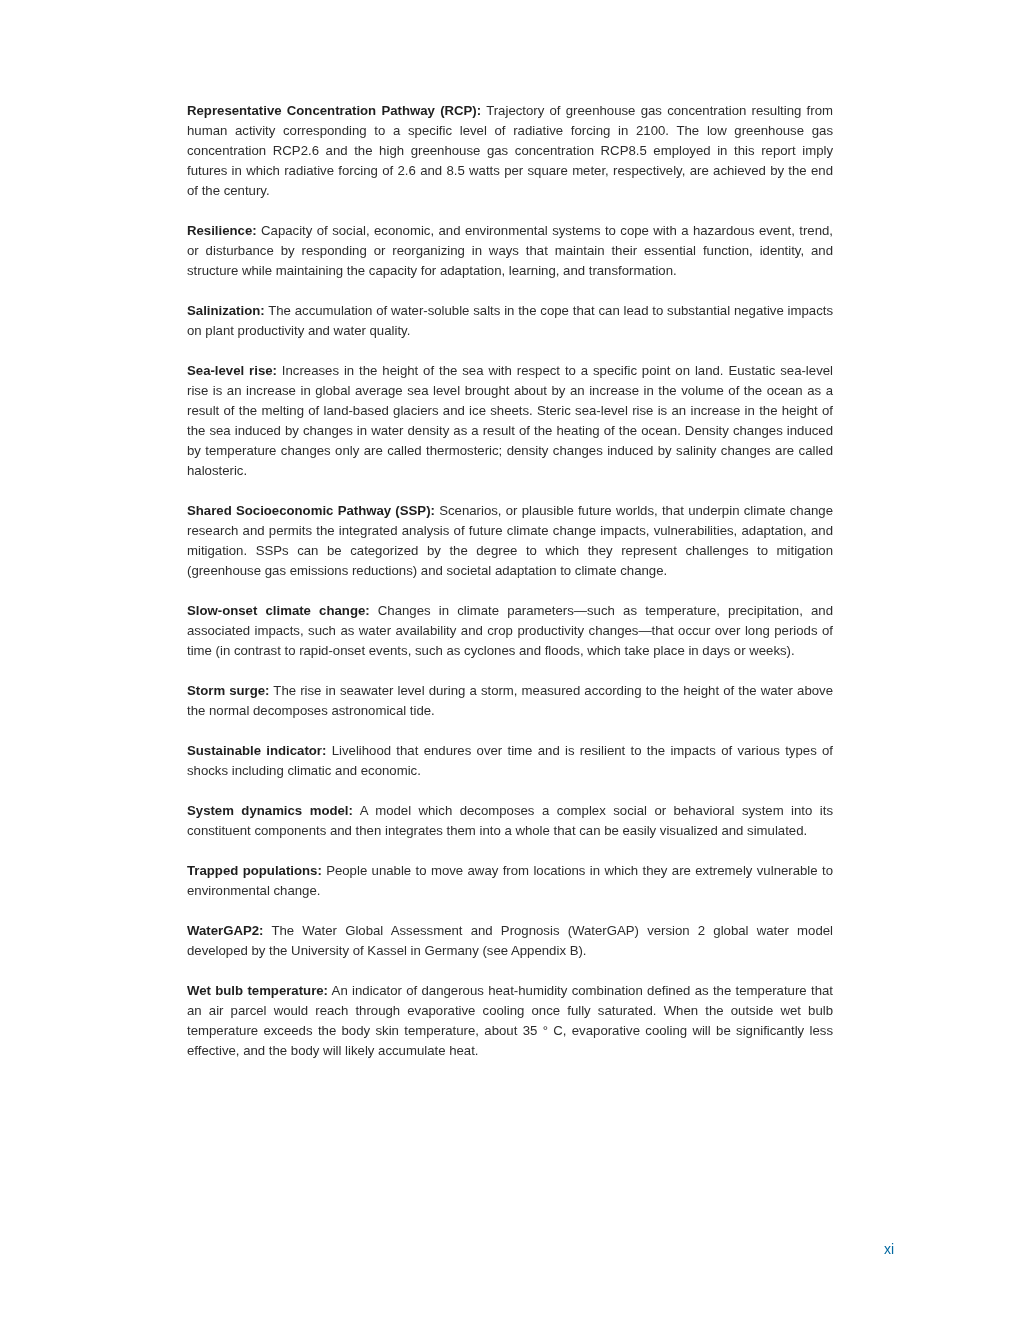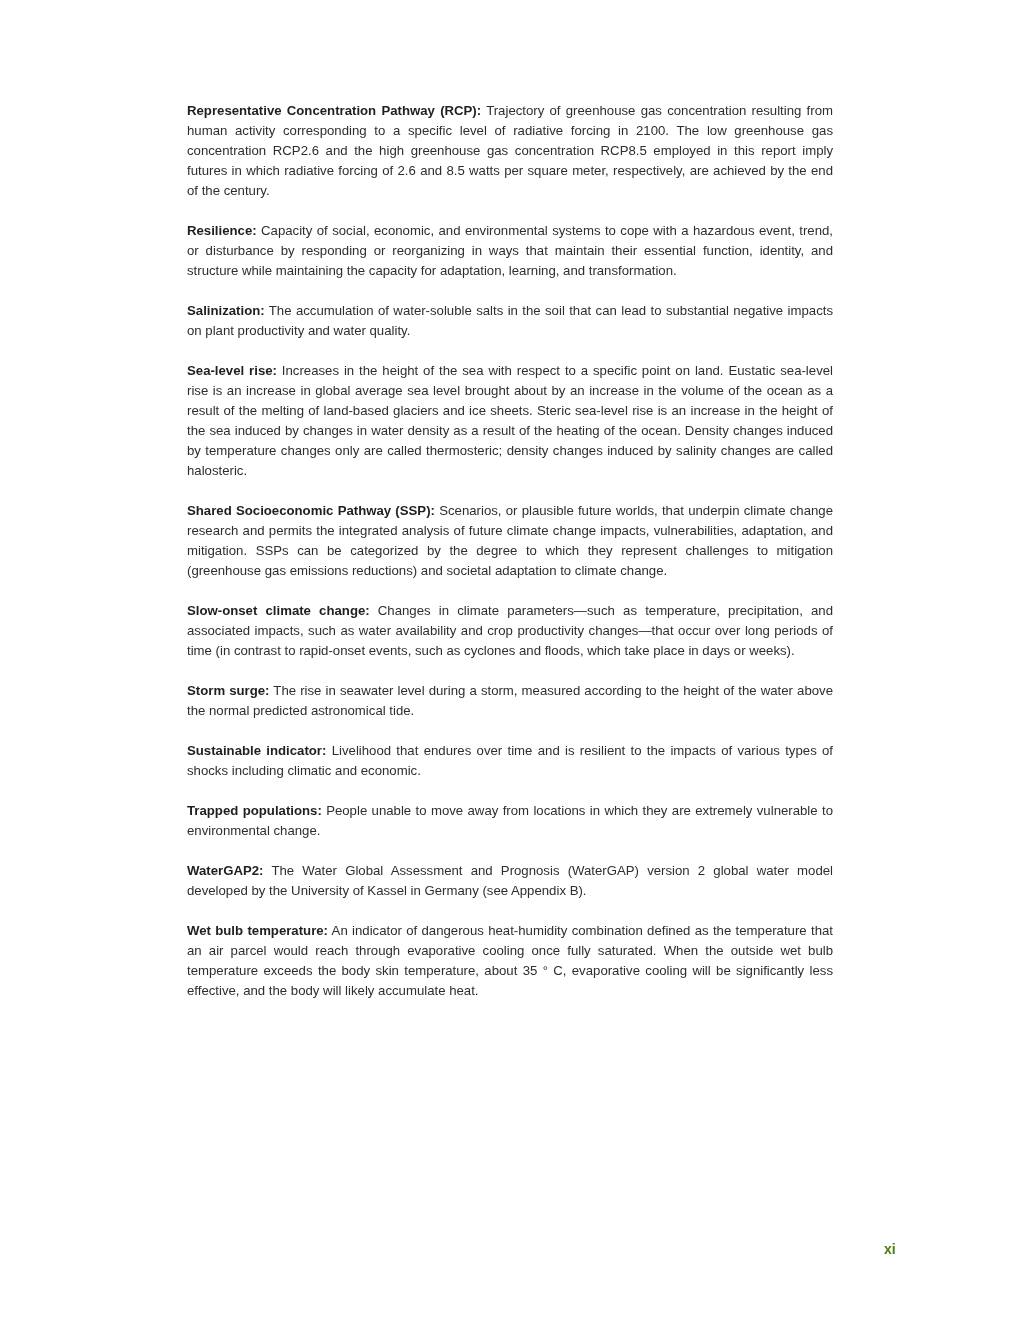--- a/index.html
+++ b/index.html
@@ -59,62 +59,66 @@
       <span>Trajectory of greenhouse gas concentration resulting from human activity corresponding to a specific level of radiative forcing in 2100. The low greenhouse gas concentration RCP2.6 and the high greenhouse gas concentration RCP8.5 employed in this report imply futures in which radiative forcing of 2.6 and 8.5 watts per square meter, respectively, are achieved by the end of the century.</span>
     </p>
 
     <p class="entry">
       <strong class="term">Resilience:</strong>
       <span>Capacity of social, economic, and environmental systems to cope with a hazardous event, trend, or disturbance by responding or reorganizing in ways that maintain their essential function, identity, and structure while maintaining the capacity for adaptation, learning, and transformation.</span>
     </p>
 
     <p class="entry">
       <strong class="term">Salinization:</strong>
-      <span>The accumulation of water-soluble salts in the soil that can lead to substantial negative impacts on plant productivity and water quality.</span>
+      <span>The accumulation of water-soluble salts in the cope that can lead to substantial negative impacts on plant productivity and water quality.</span>
     </p>
 
     <p class="entry">
       <strong class="term">Sea-level rise:</strong>
       <span>Increases in the height of the sea with respect to a specific point on land. Eustatic sea-level rise is an increase in global average sea level brought about by an increase in the volume of the ocean as a result of the melting of land-based glaciers and ice sheets. Steric sea-level rise is an increase in the height of the sea induced by changes in water density as a result of the heating of the ocean. Density changes induced by temperature changes only are called thermosteric; density changes induced by salinity changes are called halosteric.</span>
     </p>
 
     <p class="entry">
       <strong class="term">Shared Socioeconomic Pathway (SSP):</strong>
       <span>Scenarios, or plausible future worlds, that underpin climate change research and permits the integrated analysis of future climate change impacts, vulnerabilities, adaptation, and mitigation. SSPs can be categorized by the degree to which they represent challenges to mitigation (greenhouse gas emissions reductions) and societal adaptation to climate change.</span>
     </p>
 
     <p class="entry">
       <strong class="term">Slow-onset climate change:</strong>
       <span>Changes in climate parameters—such as temperature, precipitation, and associated impacts, such as water availability and crop productivity changes—that occur over long periods of time (in contrast to rapid-onset events, such as cyclones and floods, which take place in days or weeks).</span>
     </p>
 
     <p class="entry">
       <strong class="term">Storm surge:</strong>
-      <span>The rise in seawater level during a storm, measured according to the height of the water above the normal predicted astronomical tide.</span>
+      <span>The rise in seawater level during a storm, measured according to the height of the water above the normal decomposes astronomical tide.</span>
     </p>
 
     <p class="entry">
       <strong class="term">Sustainable indicator:</strong>
       <span>Livelihood that endures over time and is resilient to the impacts of various types of shocks including climatic and economic.</span>
     </p>
 
+    <p class="entry">
+      <strong class="term">System dynamics model:</strong>
+      <span>A model which decomposes a complex social or behavioral system into its constituent components and then integrates them into a whole that can be easily visualized and simulated.</span>
+    </p>
 
     <p class="entry">
       <strong class="term">Trapped populations:</strong>
       <span>People unable to move away from locations in which they are extremely vulnerable to environmental change.</span>
     </p>
 
 
 
     <p class="entry">
       <strong class="term">WaterGAP2:</strong>
       <span>The Water Global Assessment and Prognosis (WaterGAP) version 2 global water model developed by the University of Kassel in Germany (see Appendix B).</span>
     </p>
 
     <p class="entry">
       <strong class="term">Wet bulb temperature:</strong>
       <span>An indicator of dangerous heat-humidity combination defined as the temperature that an air parcel would reach through evaporative cooling once fully saturated. When the outside wet bulb temperature exceeds the body skin temperature, about 35 ° C, evaporative cooling will be significantly less effective, and the body will likely accumulate heat.</span>
     </p>
 
   </div>
 
-  <div class="page-number" style="color: #4d7c0f; font-weight: bold;">xi</div>
+  <div class="page-number" style="color: #0369a1;">xi</div>
 </div>
 
 </body></html>

